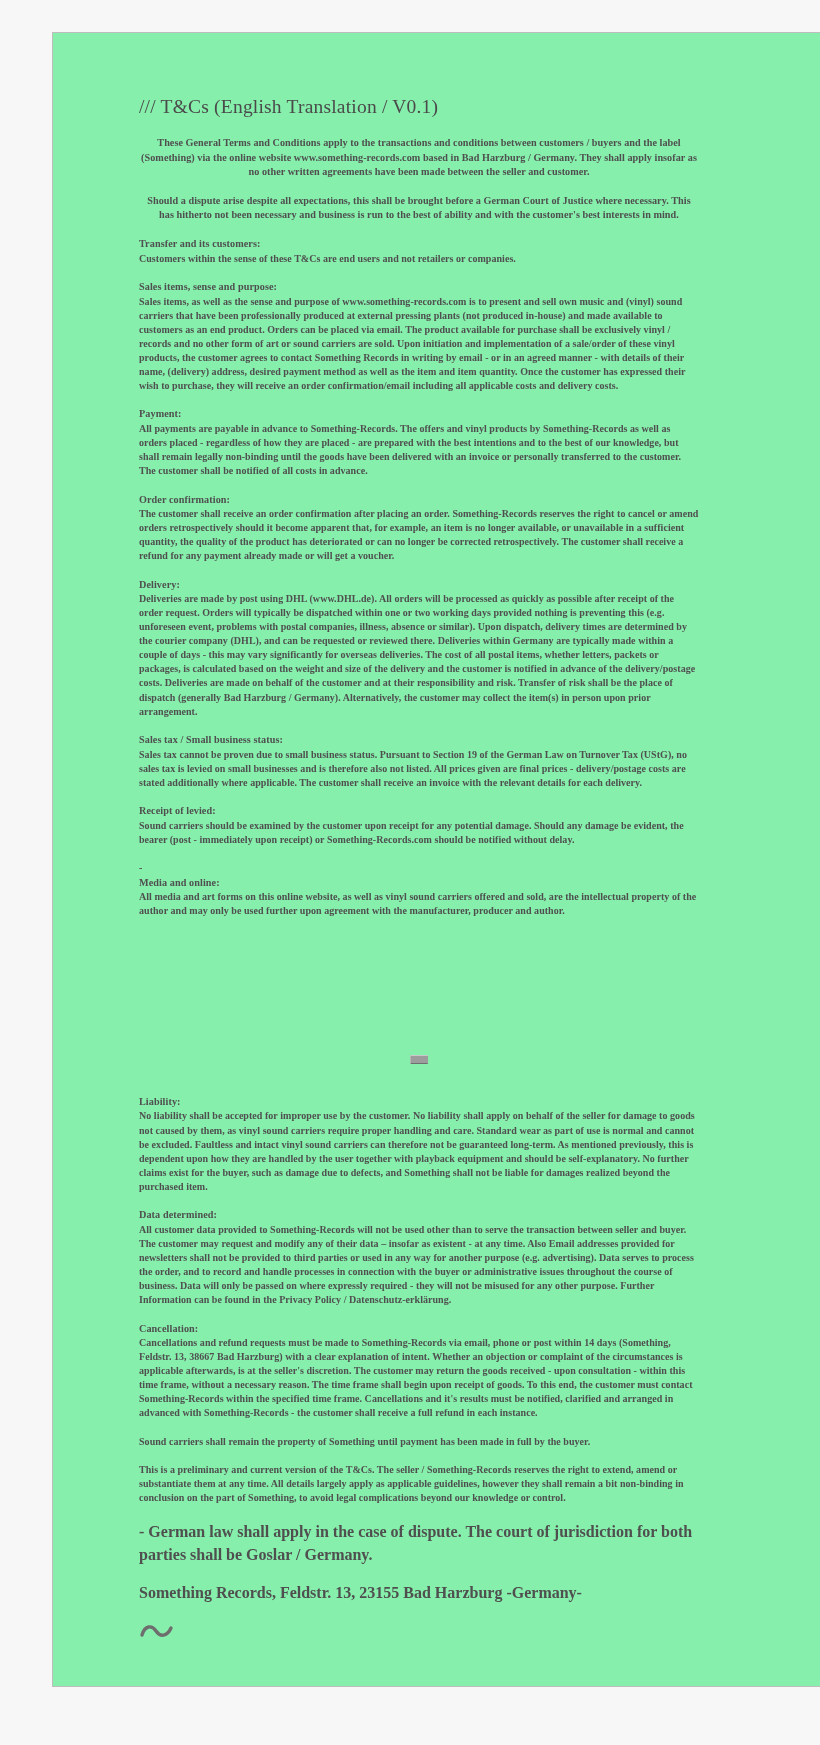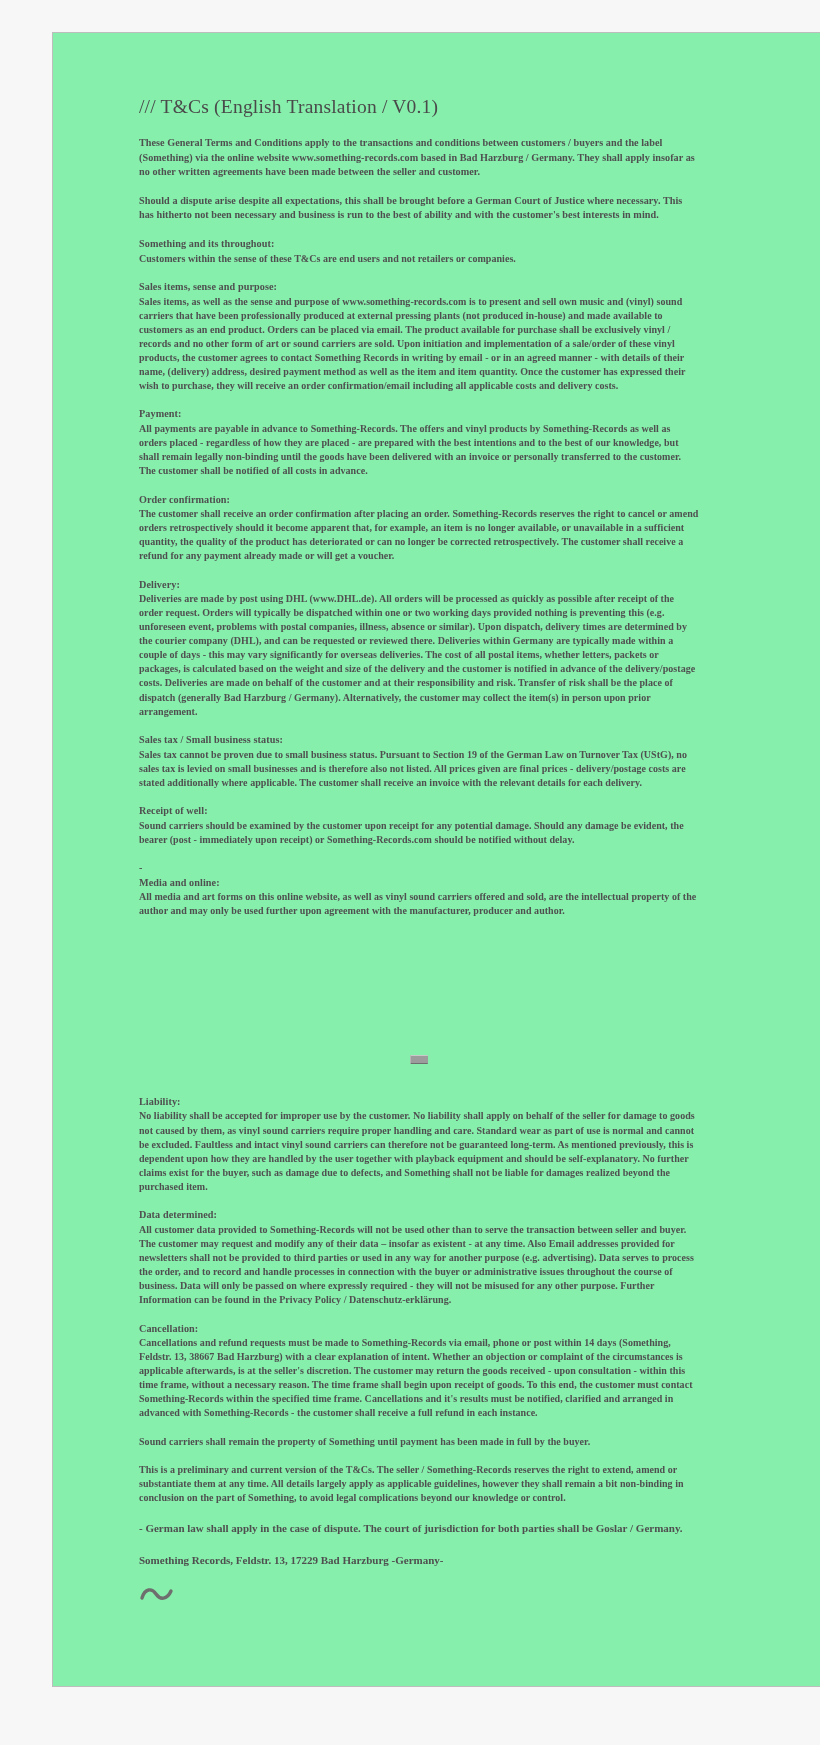--- a/index.html
+++ b/index.html
@@ -59,20 +59,21 @@
     letter-spacing: 0.04px;
     text-align: left;
   }
   .intro-para {
     font-size: 10.2px;
     font-weight: bold;
     color: #4f4f4f;
     line-height: 1.405;
     margin: 0 0 14.5px 0;
     letter-spacing: 0.04px;
+    text-align: center;
   }
   .dash-line {
     font-size: 10.2px;
     font-weight: bold;
     color: #4f4f4f;
     line-height: 1.405;
     margin: 0;
   }
   .page-break-mark {
     position: absolute;
@@ -94,21 +95,21 @@
     position: relative;
     top: 0;
   }
   .part-two {
     position: absolute;
     left: 0;
     top: 1000px;
     width: 560px;
   }
   .closing-line {
-    font-size: 11px;
+    font-size: 16px;
     font-weight: bold;
     color: #4f4f4f;
     line-height: 1.405;
     margin: 16px 0 15px 0;
   }
   .signature {
     margin-top: 14px;
     height: 32px;
   }
   .signature svg { display: block; }
@@ -118,21 +119,21 @@
 
 <div class="page-frame">
   <div class="doc-body">
 
     <h1 class="doc-title">/// T&amp;Cs (English Translation / V0.1)</h1>
 
     <p class="intro-para">These General Terms and Conditions apply to the transactions and conditions between customers / buyers and the label (Something) via the online website www.something-records.com based in Bad Harzburg / Germany. They shall apply insofar as no other written agreements have been made between the seller and customer.</p>
     <p class="intro-para">Should a dispute arise despite all expectations, this shall be brought before a German Court of Justice where necessary. This has hitherto not been necessary and business is run to the best of ability and with the customer's best interests in mind.</p>
 
     <div class="section">
-      <p class="sec-heading">Something and its throughout:</p>
+      <p class="sec-heading">Transfer and its customers:</p>
       <p class="sec-body">Customers within the sense of these T&amp;Cs are end users and not retailers or companies.</p>
     </div>
 
     <div class="section">
       <p class="sec-heading">Sales items, sense and purpose:</p>
       <p class="sec-body">Sales items, as well as the sense and purpose of www.something-records.com is to present and sell own music and (vinyl) sound carriers that have been professionally produced at external pressing plants (not produced in-house) and made available to customers as an end product. Orders can be placed via email. The product available for purchase shall be exclusively vinyl / records and no other form of art or sound carriers are sold. Upon initiation and implementation of a sale/order of these vinyl products, the customer agrees to contact Something Records in writing by email - or in an agreed manner - with details of their name, (delivery) address, desired payment method as well as the item and item quantity. Once the customer has expressed their wish to purchase, they will receive an order confirmation/email including all applicable costs and delivery costs.</p>
     </div>
 
     <div class="section">
       <p class="sec-heading">Payment:</p>
@@ -148,21 +149,21 @@
       <p class="sec-heading">Delivery:</p>
       <p class="sec-body">Deliveries are made by post using DHL (www.DHL.de). All orders will be processed as quickly as possible after receipt of the order request. Orders will typically be dispatched within one or two working days provided nothing is preventing this (e.g. unforeseen event, problems with postal companies, illness, absence or similar). Upon dispatch, delivery times are determined by the courier company (DHL), and can be requested or reviewed there. Deliveries within Germany are typically made within a couple of days - this may vary significantly for overseas deliveries. The cost of all postal items, whether letters, packets or packages, is calculated based on the weight and size of the delivery and the customer is notified in advance of the delivery/postage costs. Deliveries are made on behalf of the customer and at their responsibility and risk. Transfer of risk shall be the place of dispatch (generally Bad Harzburg / Germany). Alternatively, the customer may collect the item(s) in person upon prior arrangement.</p>
     </div>
 
     <div class="section">
       <p class="sec-heading">Sales tax / Small business status:</p>
       <p class="sec-body">Sales tax cannot be proven due to small business status. Pursuant to Section 19 of the German Law on Turnover Tax (UStG), no sales tax is levied on small businesses and is therefore also not listed. All prices given are final prices - delivery/postage costs are stated additionally where applicable. The customer shall receive an invoice with the relevant details for each delivery.</p>
     </div>
 
     <div class="section">
-      <p class="sec-heading">Receipt of well:</p>
+      <p class="sec-heading">Receipt of levied:</p>
       <p class="sec-body">Sound carriers should be examined by the customer upon receipt for any potential damage. Should any damage be evident, the bearer (post - immediately upon receipt) or Something-Records.com should be notified without delay.</p>
     </div>
 
     <div class="section">
       <p class="dash-line">-</p>
       <p class="sec-heading">Media and online:</p>
       <p class="sec-body">All media and art forms on this online website, as well as vinyl sound carriers offered and sold, are the intellectual property of the author and may only be used further upon agreement with the manufacturer, producer and author.</p>
     </div>
 
     <div class="page-break-mark">
@@ -188,21 +189,21 @@
 
       <div class="section">
         <p class="sec-body">Sound carriers shall remain the property of Something until payment has been made in full by the buyer.</p>
       </div>
 
       <div class="section">
         <p class="sec-body">This is a preliminary and current version of the T&amp;Cs. The seller / Something-Records reserves the right to extend, amend or substantiate them at any time. All details largely apply as applicable guidelines, however they shall remain a bit non-binding in conclusion on the part of Something, to avoid legal complications beyond our knowledge or control.</p>
       </div>
 
       <p class="closing-line">- German law shall apply in the case of dispute. The court of jurisdiction for both parties shall be Goslar / Germany.</p>
-      <p class="closing-line">Something Records, Feldstr. 13, 17229 Bad Harzburg -Germany-</p>
+      <p class="closing-line">Something Records, Feldstr. 13, 23155 Bad Harzburg -Germany-</p>
 
       <div class="signature">
         <svg width="40" height="26" viewBox="0 0 40 26" aria-hidden="true">
           <path d="M3 15 C 6 5, 13 5, 17 11 C 21 17, 28 17, 32 8" fill="none" stroke="#6e6e6e" stroke-width="3.4" stroke-linecap="round" stroke-linejoin="round"></path>
         </svg>
       </div>
 
     </div>
   </div>
 </div>

